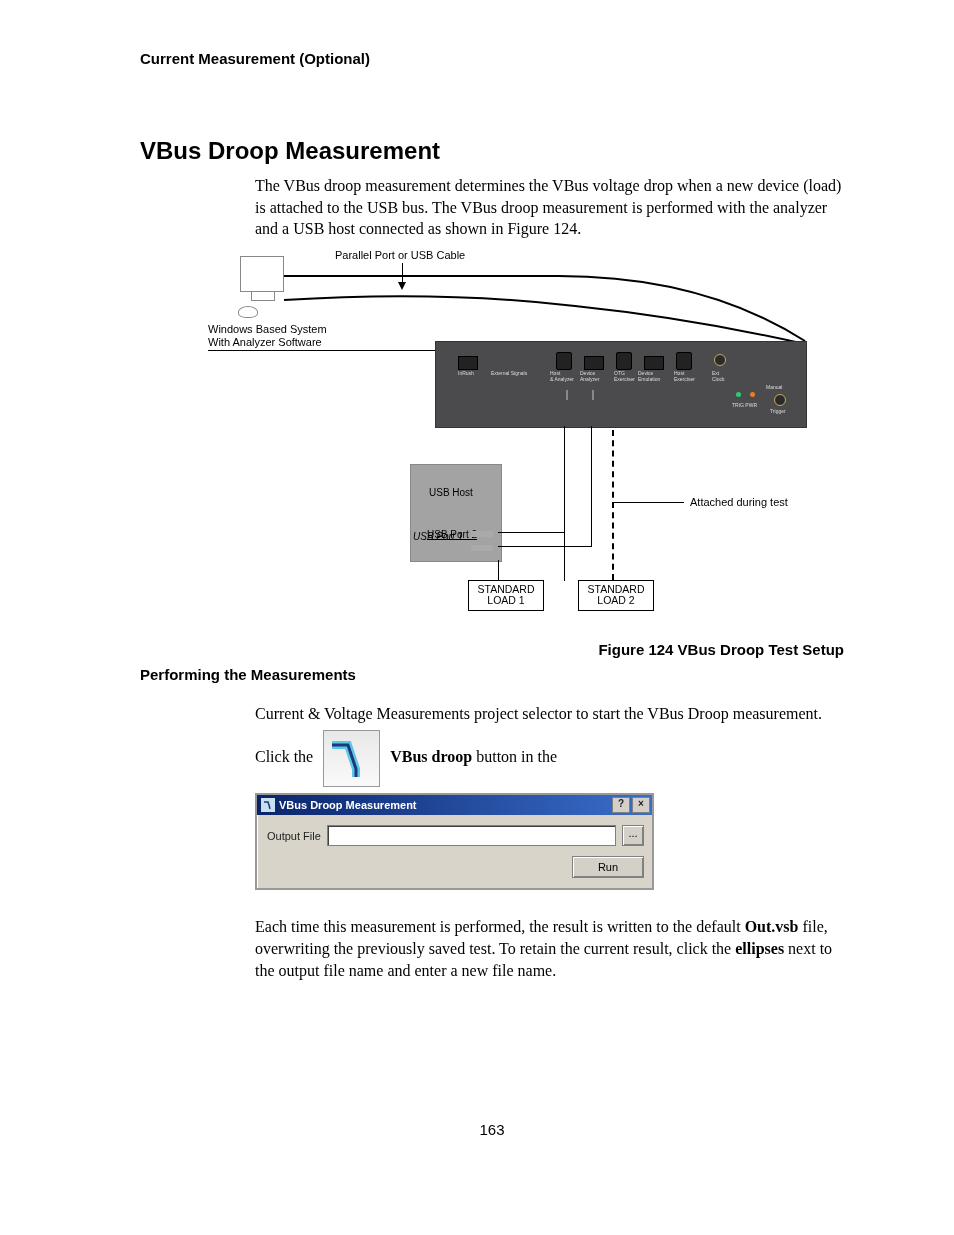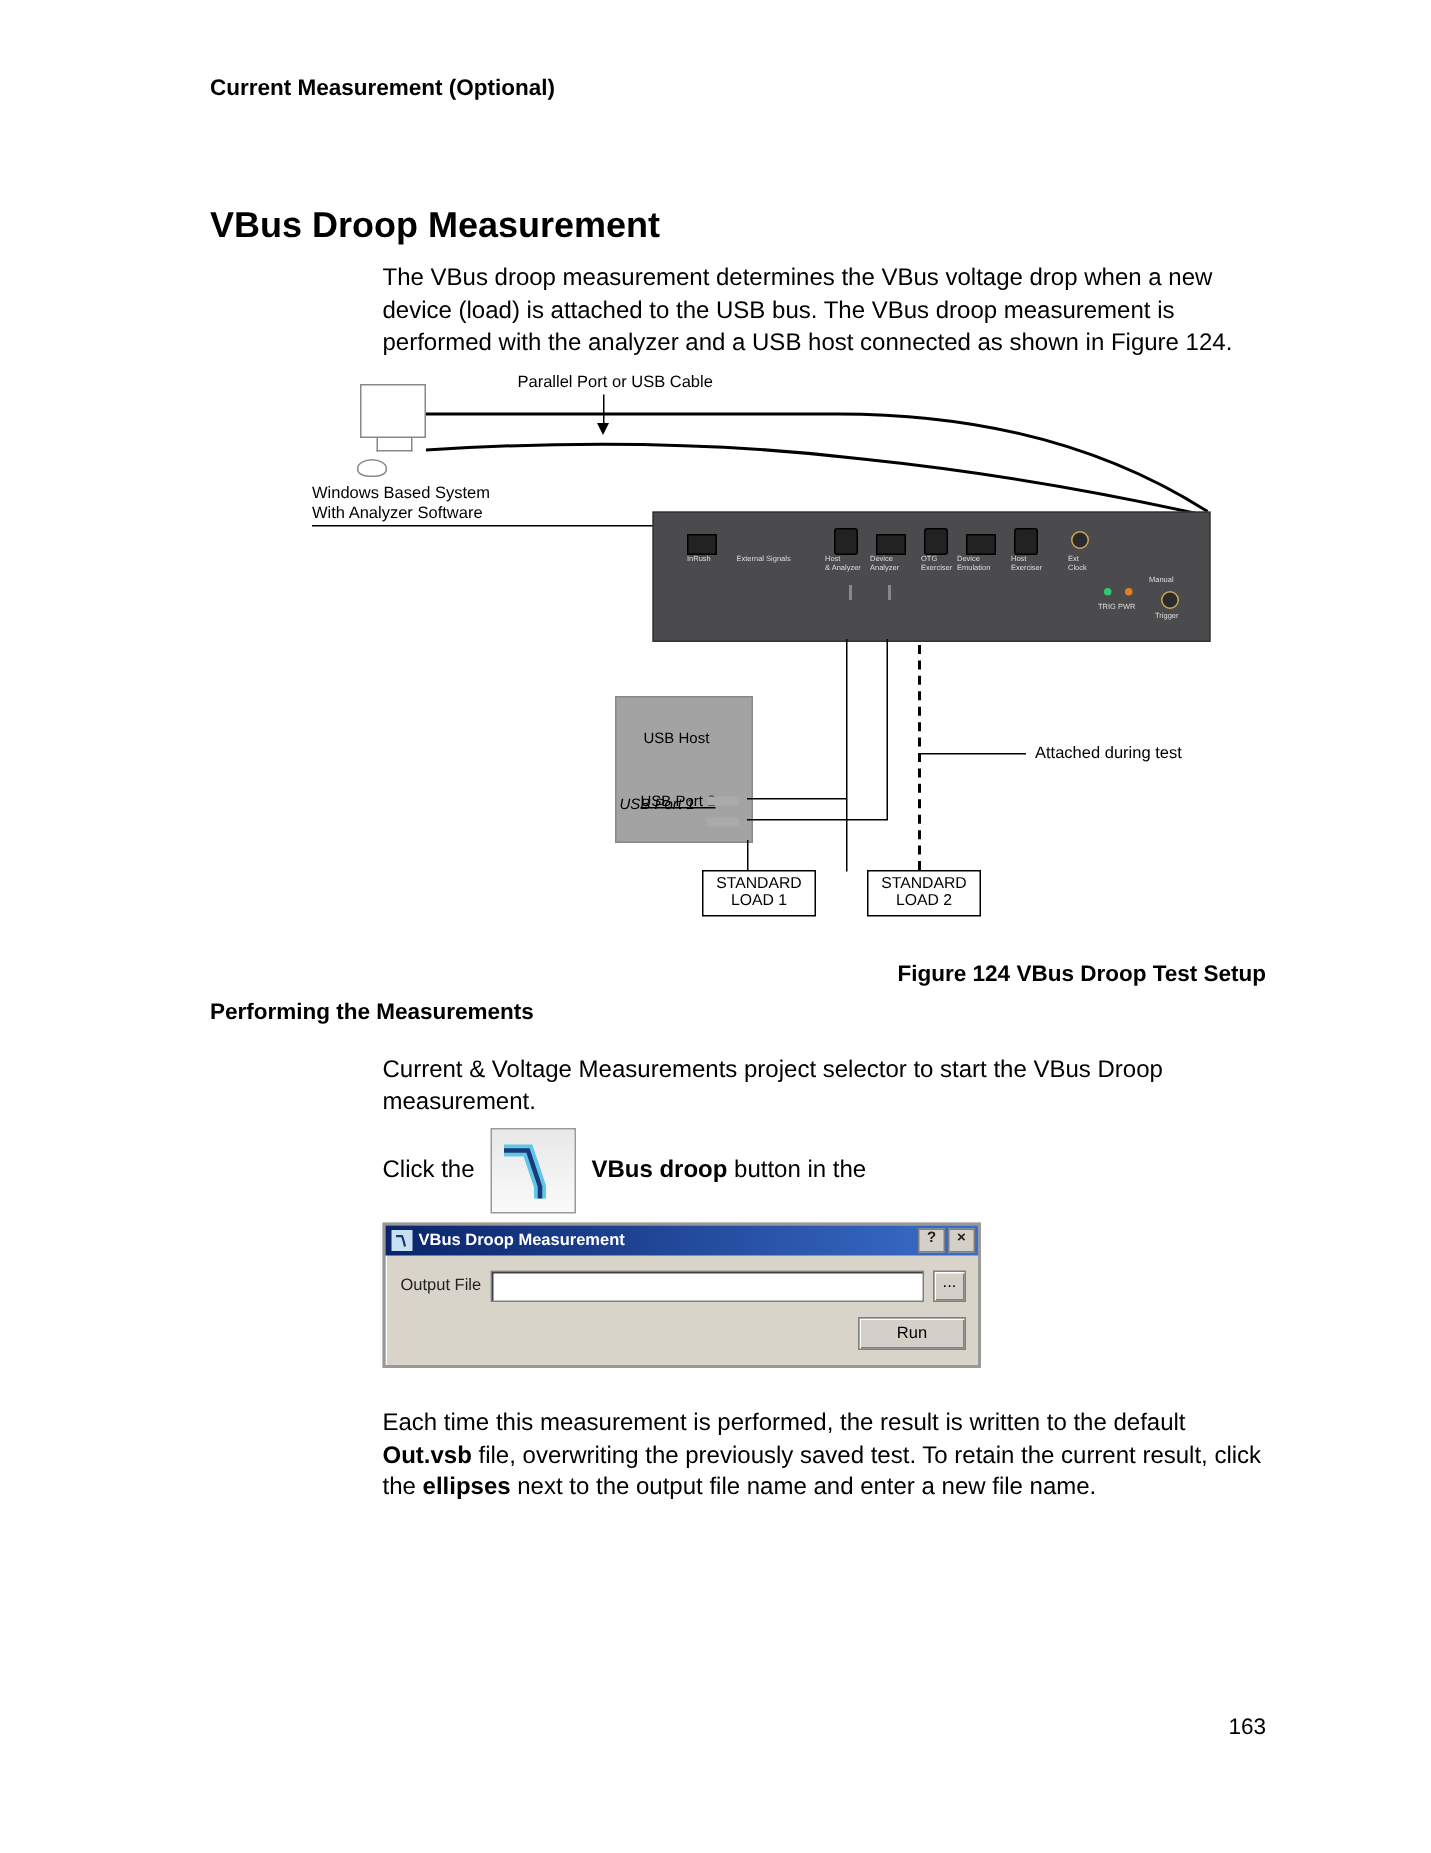--- a/index.html
+++ b/index.html
@@ -23,34 +23,35 @@
     font-weight: bold;
     margin: 0 0 10px 0;
   }
   .body-indent {
     margin-left: 115px;
   }
   p.body {
     font-size: 16px;
     line-height: 1.35;
     margin: 0 0 6px 0;
+    font-family: Liberation Serif, serif;
   }
   .figure-caption {
     font-weight: bold;
     font-size: 15px;
     text-align: right;
     margin: 10px 0 8px 0;
   }
   .subhead {
     font-weight: bold;
     font-size: 15px;
     margin: 0 0 20px 0;
   }
   .page-num {
-    text-align: right;
+    text-align: center;
     font-size: 15px;
     margin-top: 140px;
   }
   
   .diagram124 {
     position: relative;
     width: 660px;
     height: 385px;
     margin-left: 40px;
   }
@@ -207,21 +208,21 @@
   <h1 class="section">VBus Droop Measurement</h1>
 
   <div class="body-indent">
     <p class="body">The VBus droop measurement determines the VBus voltage drop when a new device (load) is attached to the USB bus. The VBus droop measurement is performed with the analyzer and a USB host connected as shown in Figure 124.</p>
   </div>
 
   <div class="diagram124">
 
     <div class="monitor"></div>
     <div class="mouse"></div>
-    <span class="small-label" style="left:165px;top:3px;">Parallel Port or USB Cable</span>
+    <span class="small-label" style="left:155px;top:3px;">Parallel Port or USB Cable</span>
 
     <div class="line-v" style="left:222px;top:17px;height:20px;"></div>
     <div class="arrowhead-down" style="left:218px;top:36px;"></div>
 
     <svg style="position:absolute;left:0;top:0;width:660px;height:200px">
       <path d="M104 30 Q 250 30 370 30 Q 520 28 625 95" stroke="#000" stroke-width="2" fill="none"></path>
       <path d="M104 54 Q 260 44 395 60 Q 510 72 625 98" stroke="#000" stroke-width="2" fill="none"></path>
     </svg>
 
     <span class="small-label" style="left:28px;top:77px;">Windows Based System</span>

